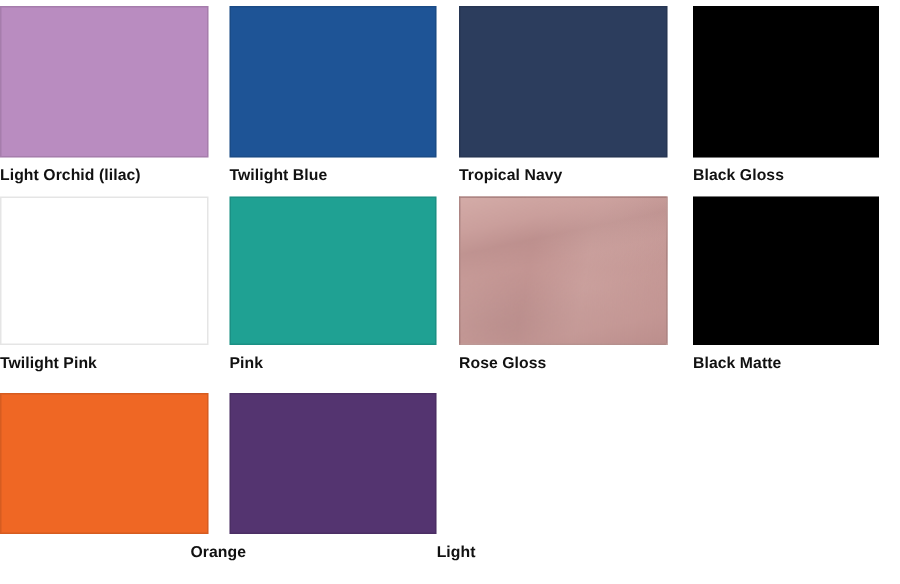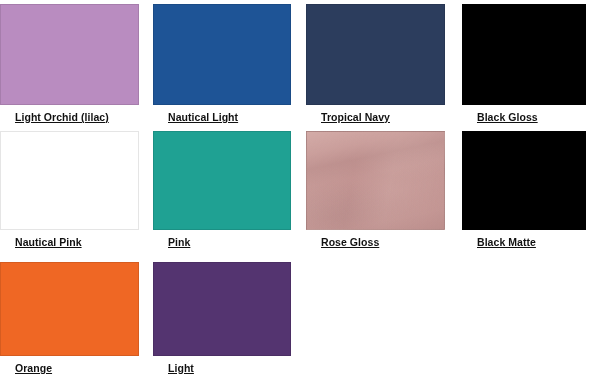--- a/index.html
+++ b/index.html
@@ -31,50 +31,49 @@
     position: absolute;
     left: 0;
     top: 0;
     width: 100%;
     box-sizing: border-box;
     border: 1px solid rgba(0, 0, 0, 0.10);
   }
 
   .swatch-label {
     position: absolute;
-    left: 15px;
+    left: 0;
     width: 164px;
     font-family: "Liberation Sans", sans-serif;
     font-size: 10.5px;
     font-weight: bold;
     color: #111111;
     letter-spacing: 0.05px;
     line-height: 12px;
     white-space: nowrap;
-    text-decoration: underline;
   }
 
   
   .col-0 { left: 0px;   width: 139px; }
   .col-1 { left: 153px; width: 138px; }
   .col-2 { left: 306px; width: 139px; }
   .col-3 { left: 462px; width: 124px; }
 
   
   .row-0 { top: 4px;   }
   .row-1 { top: 131px; }
   .row-2 { top: 262px; }
 
   .row-0 .swatch-chip { height: 101px; }
   .row-1 .swatch-chip { height: 99px;  }
   .row-2 .swatch-chip { height: 94px;  }
 
   .row-0 .swatch-label { top: 107px; }
   .row-1 .swatch-label { top: 105px; }
-  .row-2 .swatch-label { top: 100px; }
+  .row-2 .swatch-label { top: 100px; text-align: right; }
 
   
   .chip-texture-rose-gold {
     background-color: #c1918f;
     background-image:
       linear-gradient(168deg,
         rgba(212,172,168,0.95) 0%,
         rgba(203,160,157,0.85) 18%,
         rgba(186,142,140,0.55) 30%,
         rgba(199,156,153,0.30) 44%,
@@ -99,36 +98,36 @@
 
 <div id="swatch-grid">
 
   <div class="swatch-cell col-0 row-0">
     <div class="swatch-chip" style="background-color: rgb(185, 140, 192);"></div>
     <div class="swatch-label">Light Orchid (lilac)</div>
   </div>
 
   <div class="swatch-cell col-1 row-0">
     <div class="swatch-chip" style="background-color: rgb(30, 84, 150);"></div>
-    <div class="swatch-label">Nautical Light</div>
+    <div class="swatch-label">Twilight Blue</div>
   </div>
 
   <div class="swatch-cell col-2 row-0">
     <div class="swatch-chip" style="background-color: rgb(44, 61, 93);"></div>
     <div class="swatch-label">Tropical Navy</div>
   </div>
 
   <div class="swatch-cell col-3 row-0">
     <div class="swatch-chip" style="background-color: rgb(0, 0, 0);"></div>
     <div class="swatch-label">Black Gloss</div>
   </div>
 
   <div class="swatch-cell col-0 row-1">
     <div class="swatch-chip"></div>
-    <div class="swatch-label">Nautical Pink</div>
+    <div class="swatch-label">Twilight Pink</div>
   </div>
 
   <div class="swatch-cell col-1 row-1">
     <div class="swatch-chip" style="background-color: rgb(31, 161, 147);"></div>
     <div class="swatch-label">Pink</div>
   </div>
 
   <div class="swatch-cell col-2 row-1">
     <div class="swatch-chip chip-texture-rose-gold"></div>
     <div class="swatch-label">Rose Gloss</div>

